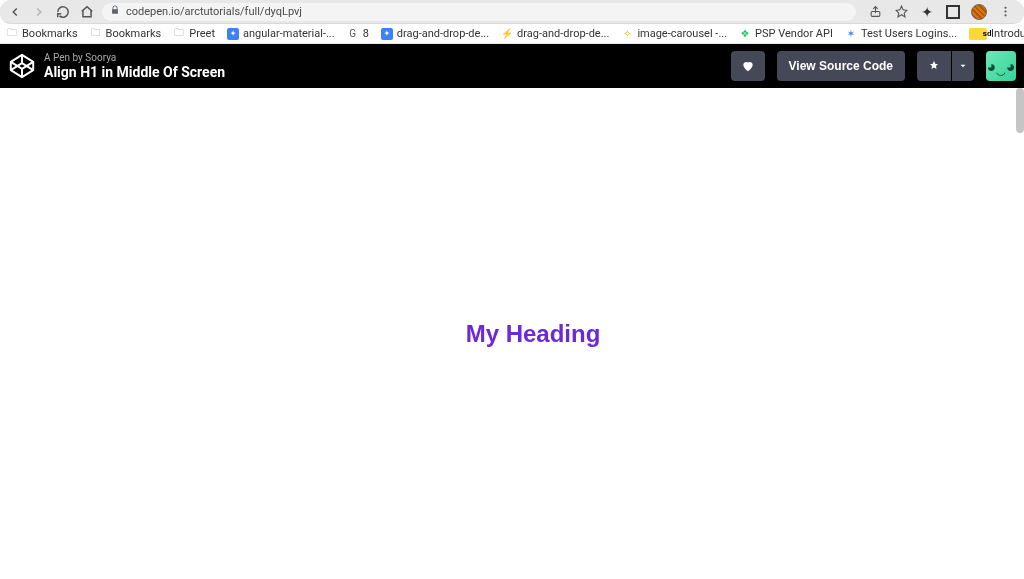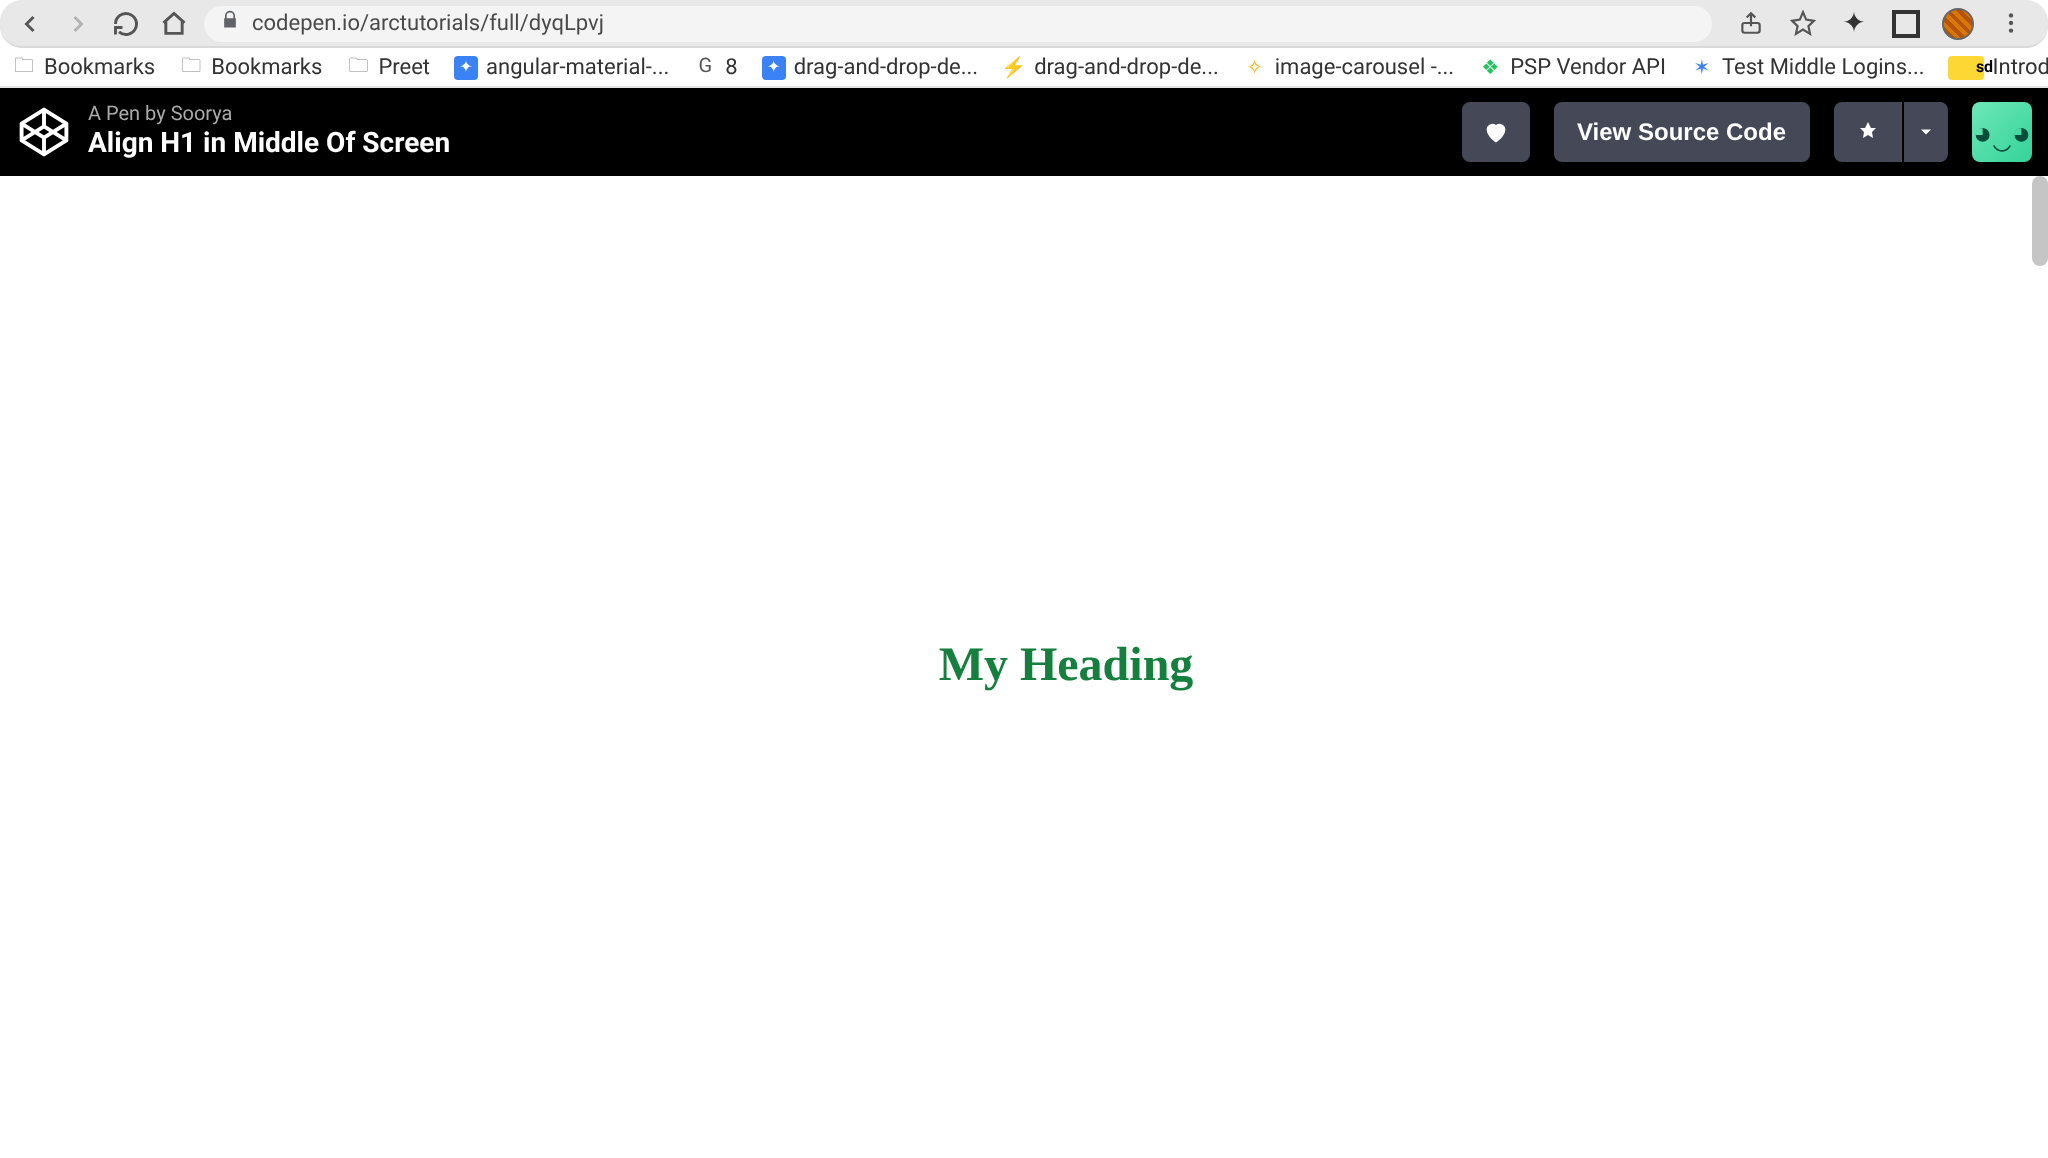--- a/index.html
+++ b/index.html
@@ -142,24 +142,24 @@
     
     .content {
       flex: 1;
       display: flex;
       align-items: center;
       justify-content: center;
       background: #fff;
       position: relative;
     }
     .heading {
-      font-family: Liberation Serif, serif;
+      font-family: Liberation Sans, sans-serif;
       font-size: 24px;
       font-weight: 700;
-      color: #15803d;
+      color: #6d28d9;
       margin-left: 42px;
     }
     .scrollbar {
       position: absolute;
       right: 0;
       top: 0;
       width: 8px;
       height: 45px;
       background: #c5c5c5;
       border-radius: 4px;
@@ -272,21 +272,21 @@
   <div class="bookmark">
       <span class="bm-icon star">✧</span>
       <span>image-carousel -...</span>
     </div>
   <div class="bookmark">
       <span class="bm-icon green">❖</span>
       <span>PSP Vendor API</span>
     </div>
   <div class="bookmark">
       <span class="bm-icon conf">✶</span>
-      <span>Test Middle Logins...</span>
+      <span>Test Users Logins...</span>
     </div>
   <div class="bookmark">
       <span class="bm-icon sd">sd</span>
       <span>Introduction</span>
     </div>
 
 </div>
 
 <div class="codepen-header">
   <svg class="codepen-logo" viewBox="0 0 100 100" fill="none" stroke="#fff" stroke-width="7" stroke-linejoin="round">

